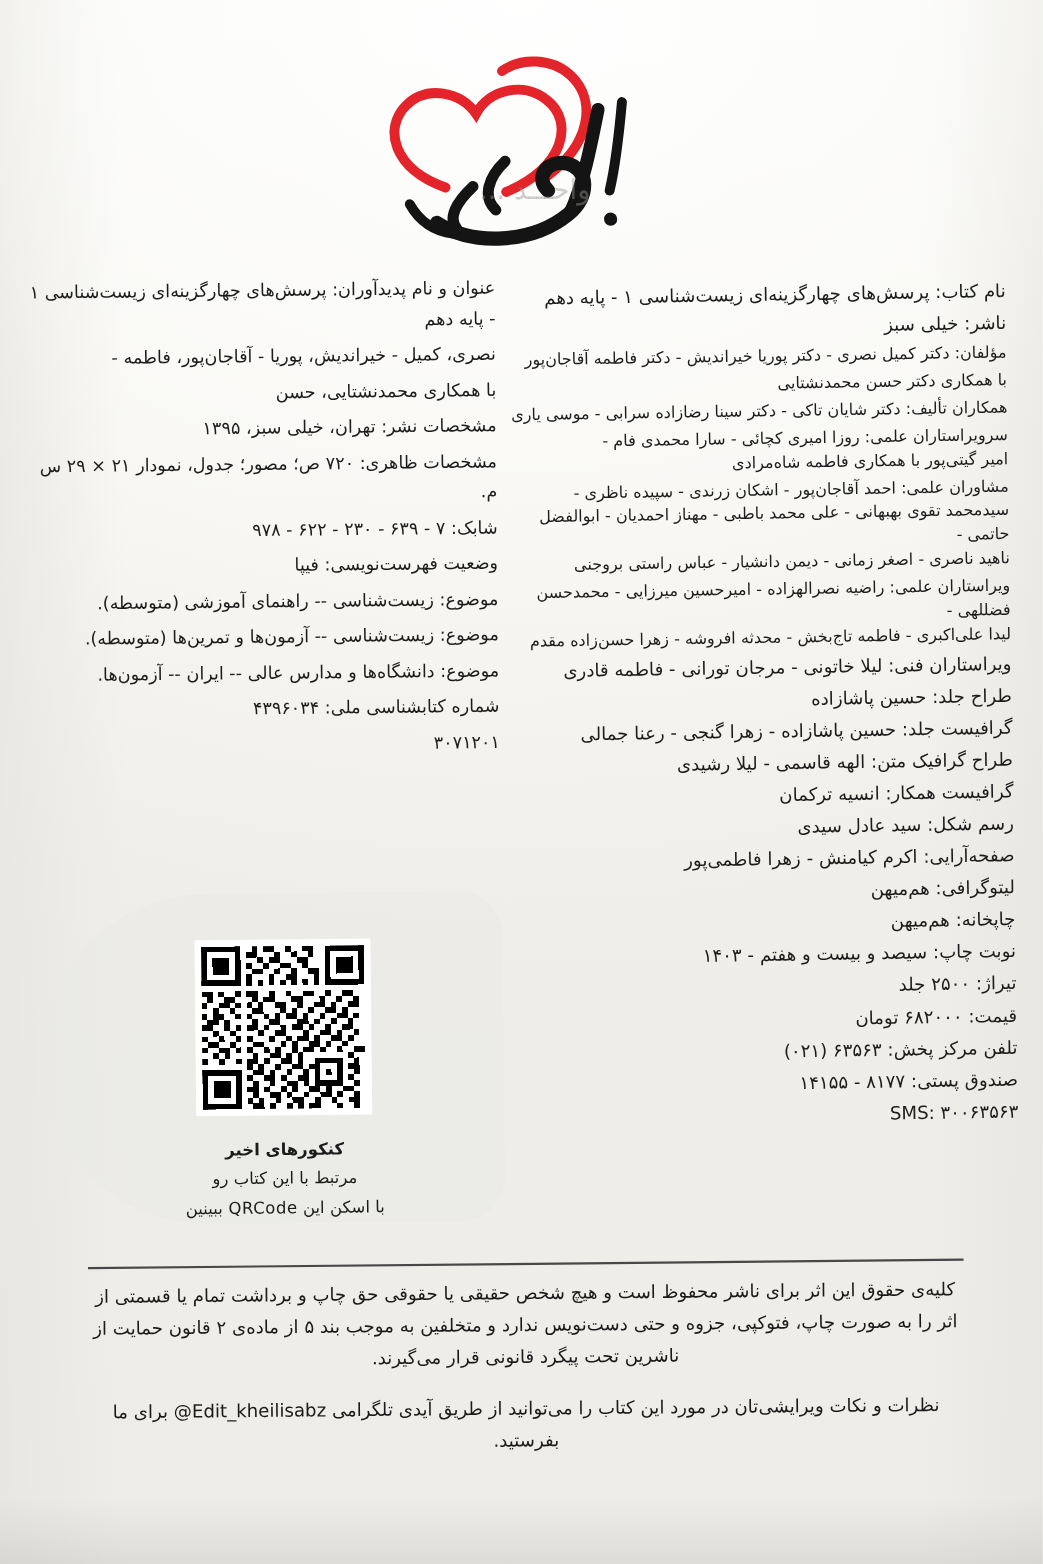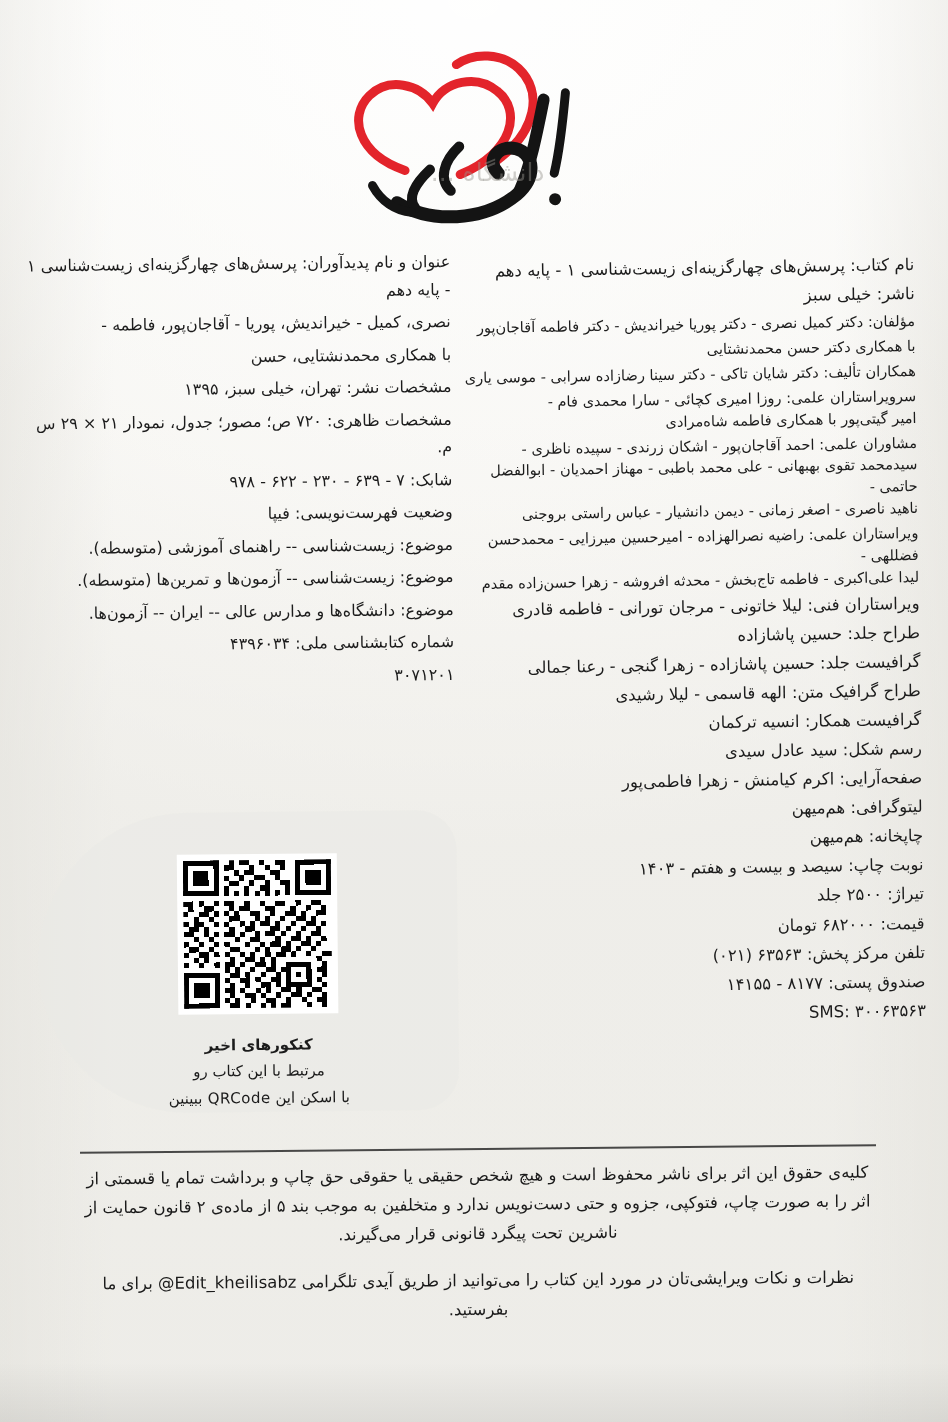--- a/index.html
+++ b/index.html
@@ -190,21 +190,21 @@
       <g fill="none" stroke="#141414" stroke-linecap="round" stroke-linejoin="round">
         <path d="M236,52 C228,86 220,120 208,144" stroke-width="12"></path>
         <path d="M258,46 C254,78 250,104 244,126" stroke-width="9"></path>
         <path d="M86,150 C118,172 172,172 206,146 C226,130 226,106 206,100 C188,96 176,112 188,124" stroke-width="13"></path>
         <path d="M120,118 C104,132 96,146 104,156" stroke-width="10"></path>
         <path d="M150,96 C134,110 128,128 140,140" stroke-width="10"></path>
         <path d="M62,132 C70,148 84,158 100,160" stroke-width="9"></path>
       </g>
       <circle cx="244" cy="152" r="6" fill="#141414"></circle>
     </svg>
-    <div class="logo-ghost">دانشگاه ...</div>
+    <div class="logo-ghost">واحـــد ...</div>
   </div>
 
   <div class="col-right skew-a">
     <p class="line">نام کتاب: پرسش‌های چهارگزینه‌ای زیست‌شناسی ۱ - پایه دهم</p>
     <p class="line">ناشر: خیلی سبز</p>
     <p class="line small">مؤلفان: دکتر کمیل نصری - دکتر پوریا خیراندیش - دکتر فاطمه آقاجان‌پور</p>
     <p class="line small">با همکاری دکتر حسن محمدنشتایی</p>
     <p class="line small">همکاران تألیف: دکتر شایان تاکی - دکتر سینا رضازاده سرابی - موسی یاری</p>
     <p class="line small tight">سرویراستاران علمی: روزا امیری کچائی - سارا محمدی فام -</p>
     <p class="line small">امیر گیتی‌پور با همکاری فاطمه شاه‌مرادی</p>

